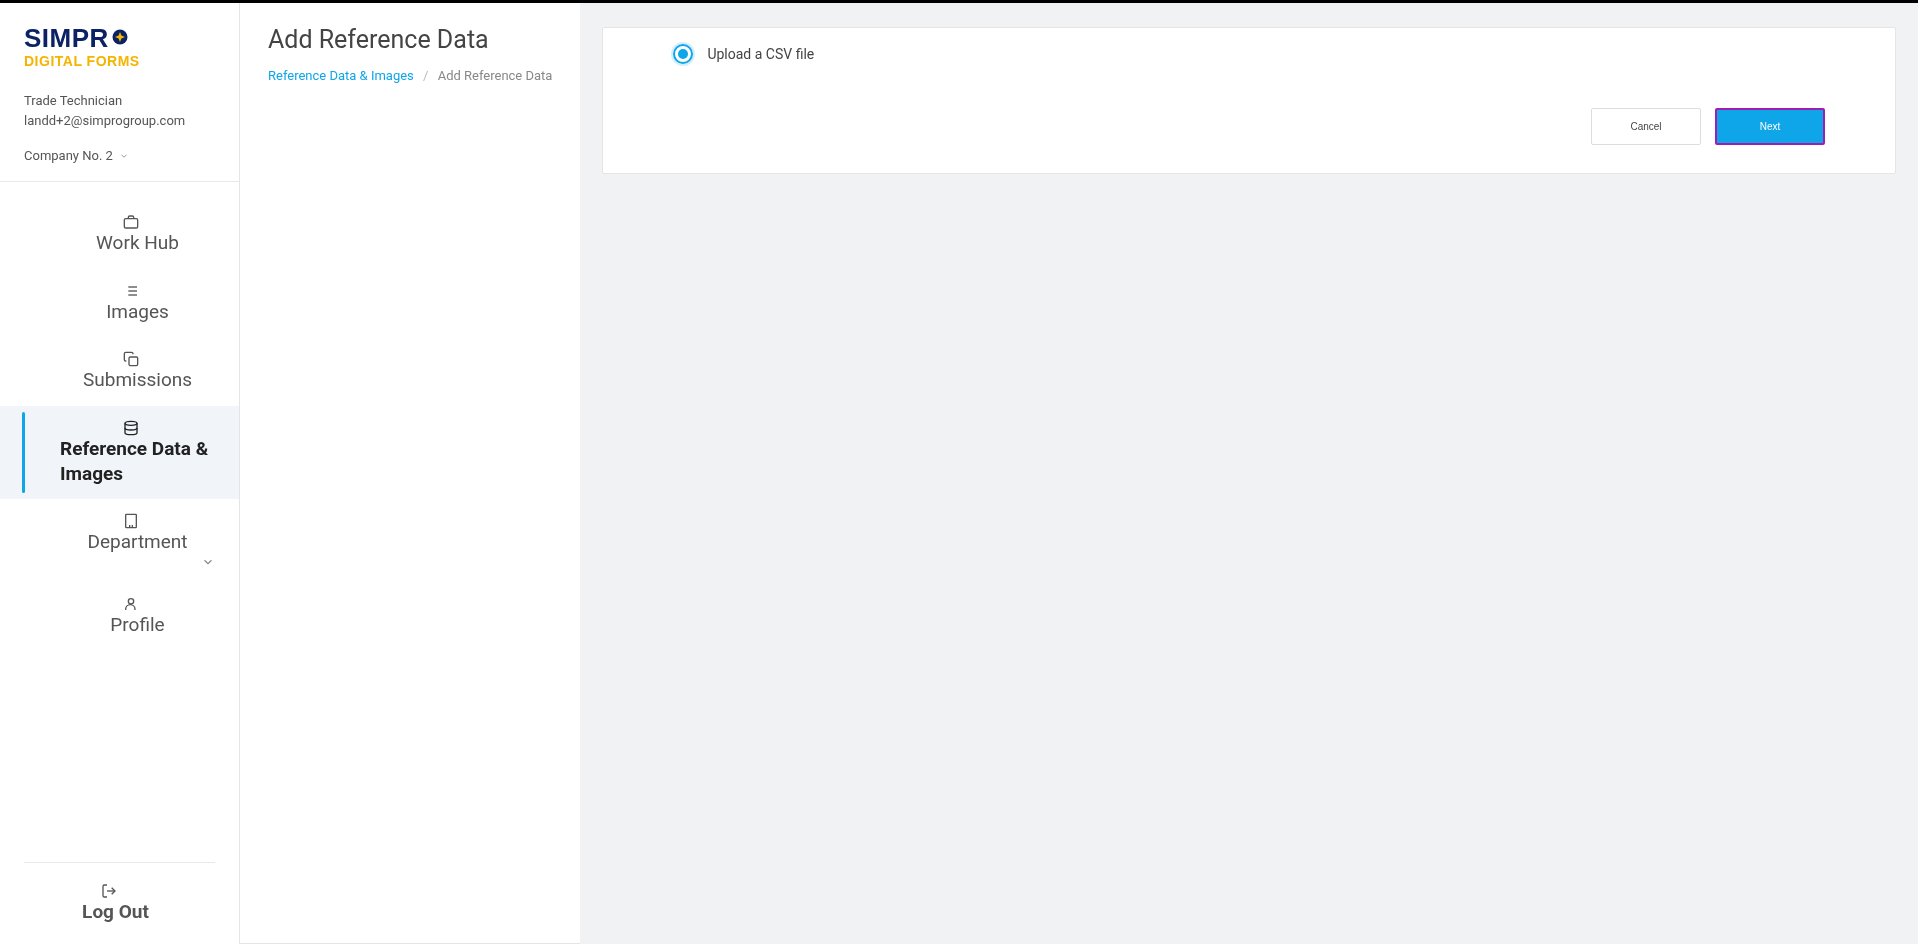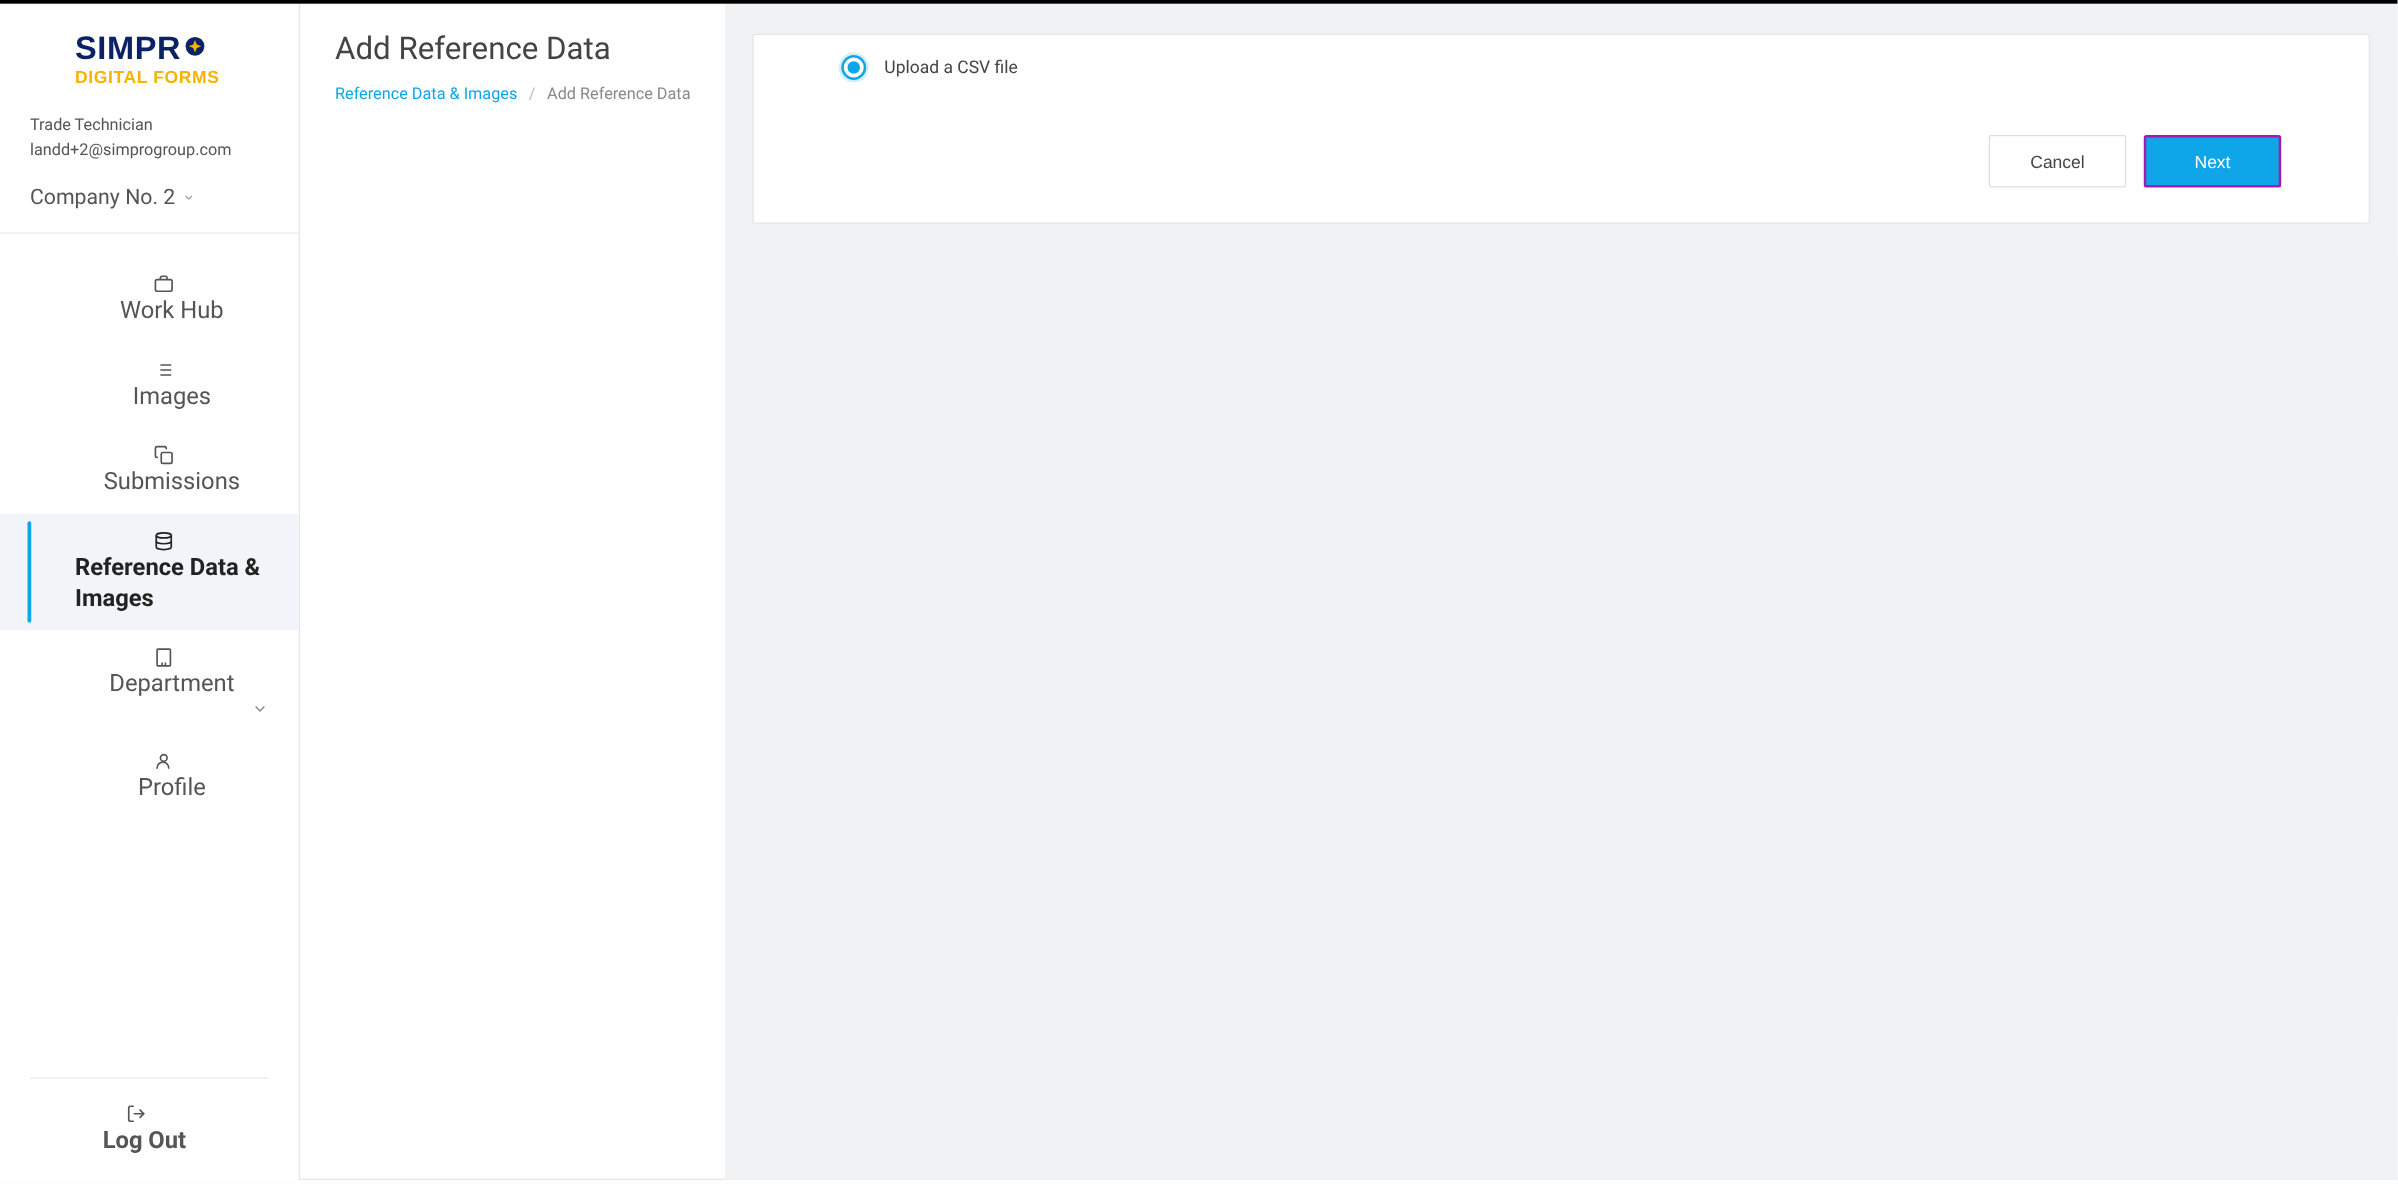--- a/index.html
+++ b/index.html
@@ -18,21 +18,20 @@
   .sidebar {
     width: 240px;
     min-width: 240px;
     border-right: 1px solid #e5e5e5;
     display: flex;
     flex-direction: column;
     background: #fff;
   }
   .sidebar-top {
     padding: 22px 24px 16px 24px;
-    margin-left: 36px;
   }
   .logo-main {
     font-family: Arial, sans-serif;
     font-weight: 900;
     font-size: 26px;
     letter-spacing: 0.5px;
     color: #0b2365;
     display: flex;
     align-items: center;
     line-height: 1;
@@ -54,21 +53,21 @@
     margin-top: 2px;
   }
   .user-block {
     padding: 6px 24px 18px 24px;
     font-size: 13px;
     color: #555;
     line-height: 1.5;
   }
   .company-select {
     padding: 0 24px 18px 24px;
-    font-size: 17px;
+    font-size: 13px;
     color: #555;
     cursor: pointer;
     display: flex;
     align-items: center;
     gap: 6px;
   }
   .company-select .chev { font-size: 10px; color: #888; }
   .sidebar-divider { height: 1px; background: #e9e9e9; margin: 0; }
   .nav {
     padding: 18px 0;
@@ -186,21 +185,21 @@
     border-radius: 50%;
   }
   .panel-actions {
     display: flex;
     justify-content: flex-end;
     gap: 14px;
   }
   .btn {
     min-width: 110px;
     padding: 11px 28px;
-    font-size: 14px;
+    font-size: 10px;
     border-radius: 2px;
     cursor: pointer;
     text-align: center;
   }
   .btn-secondary {
     background: #fff;
     border: 1px solid #ddd;
     color: #444;
   }
   .btn-primary {

